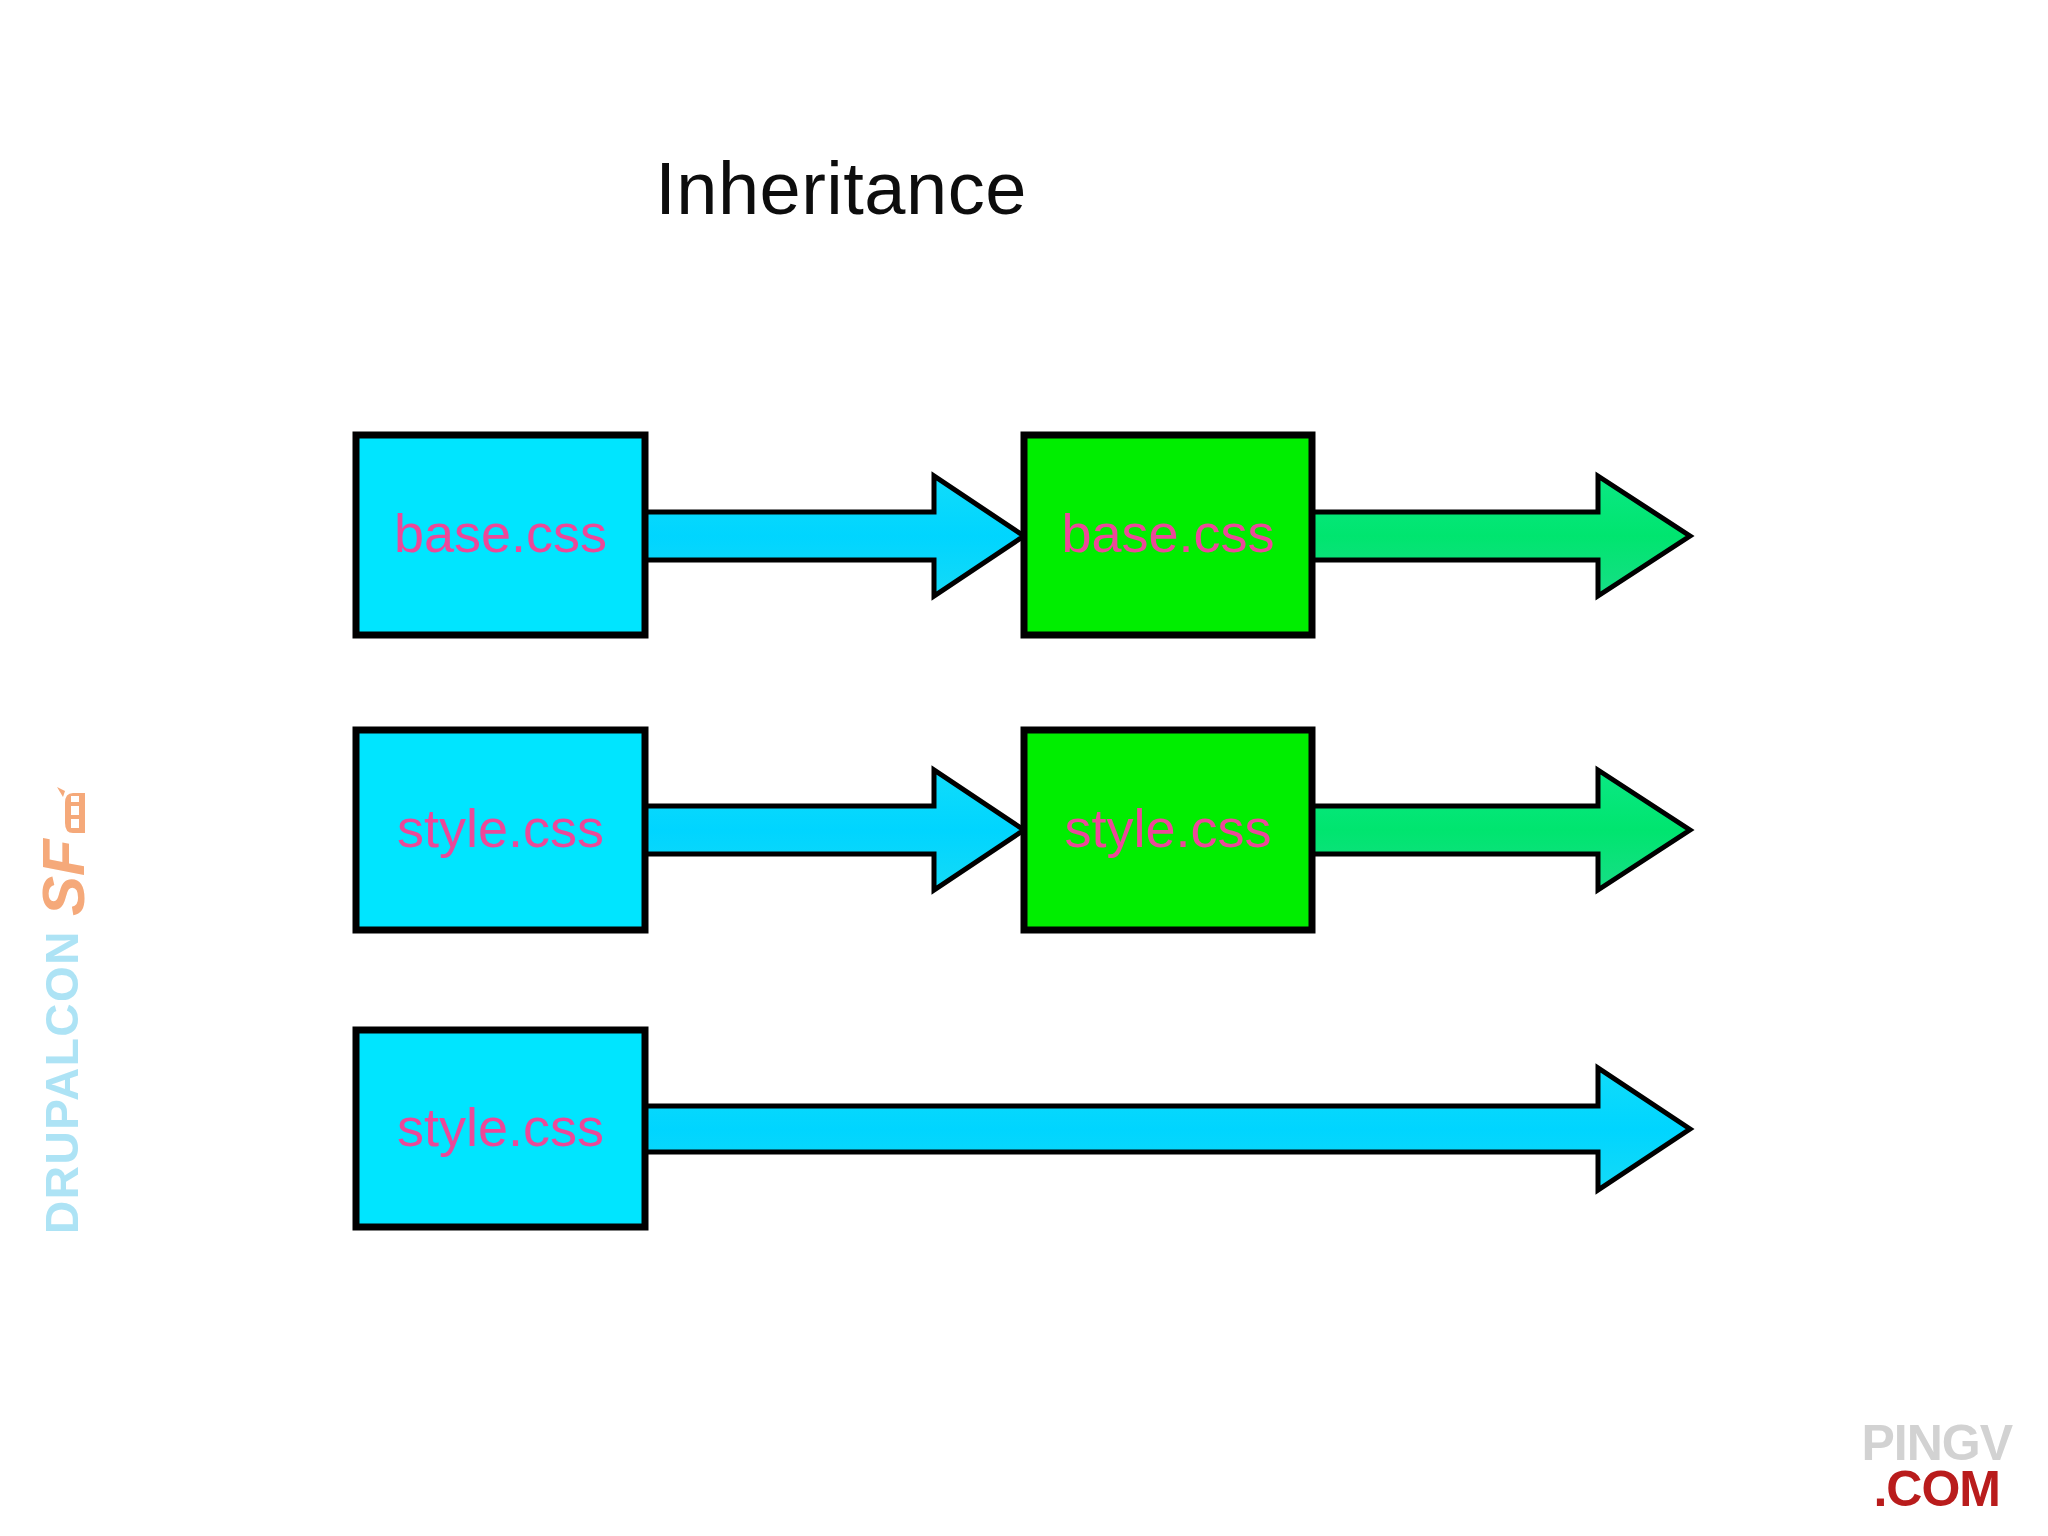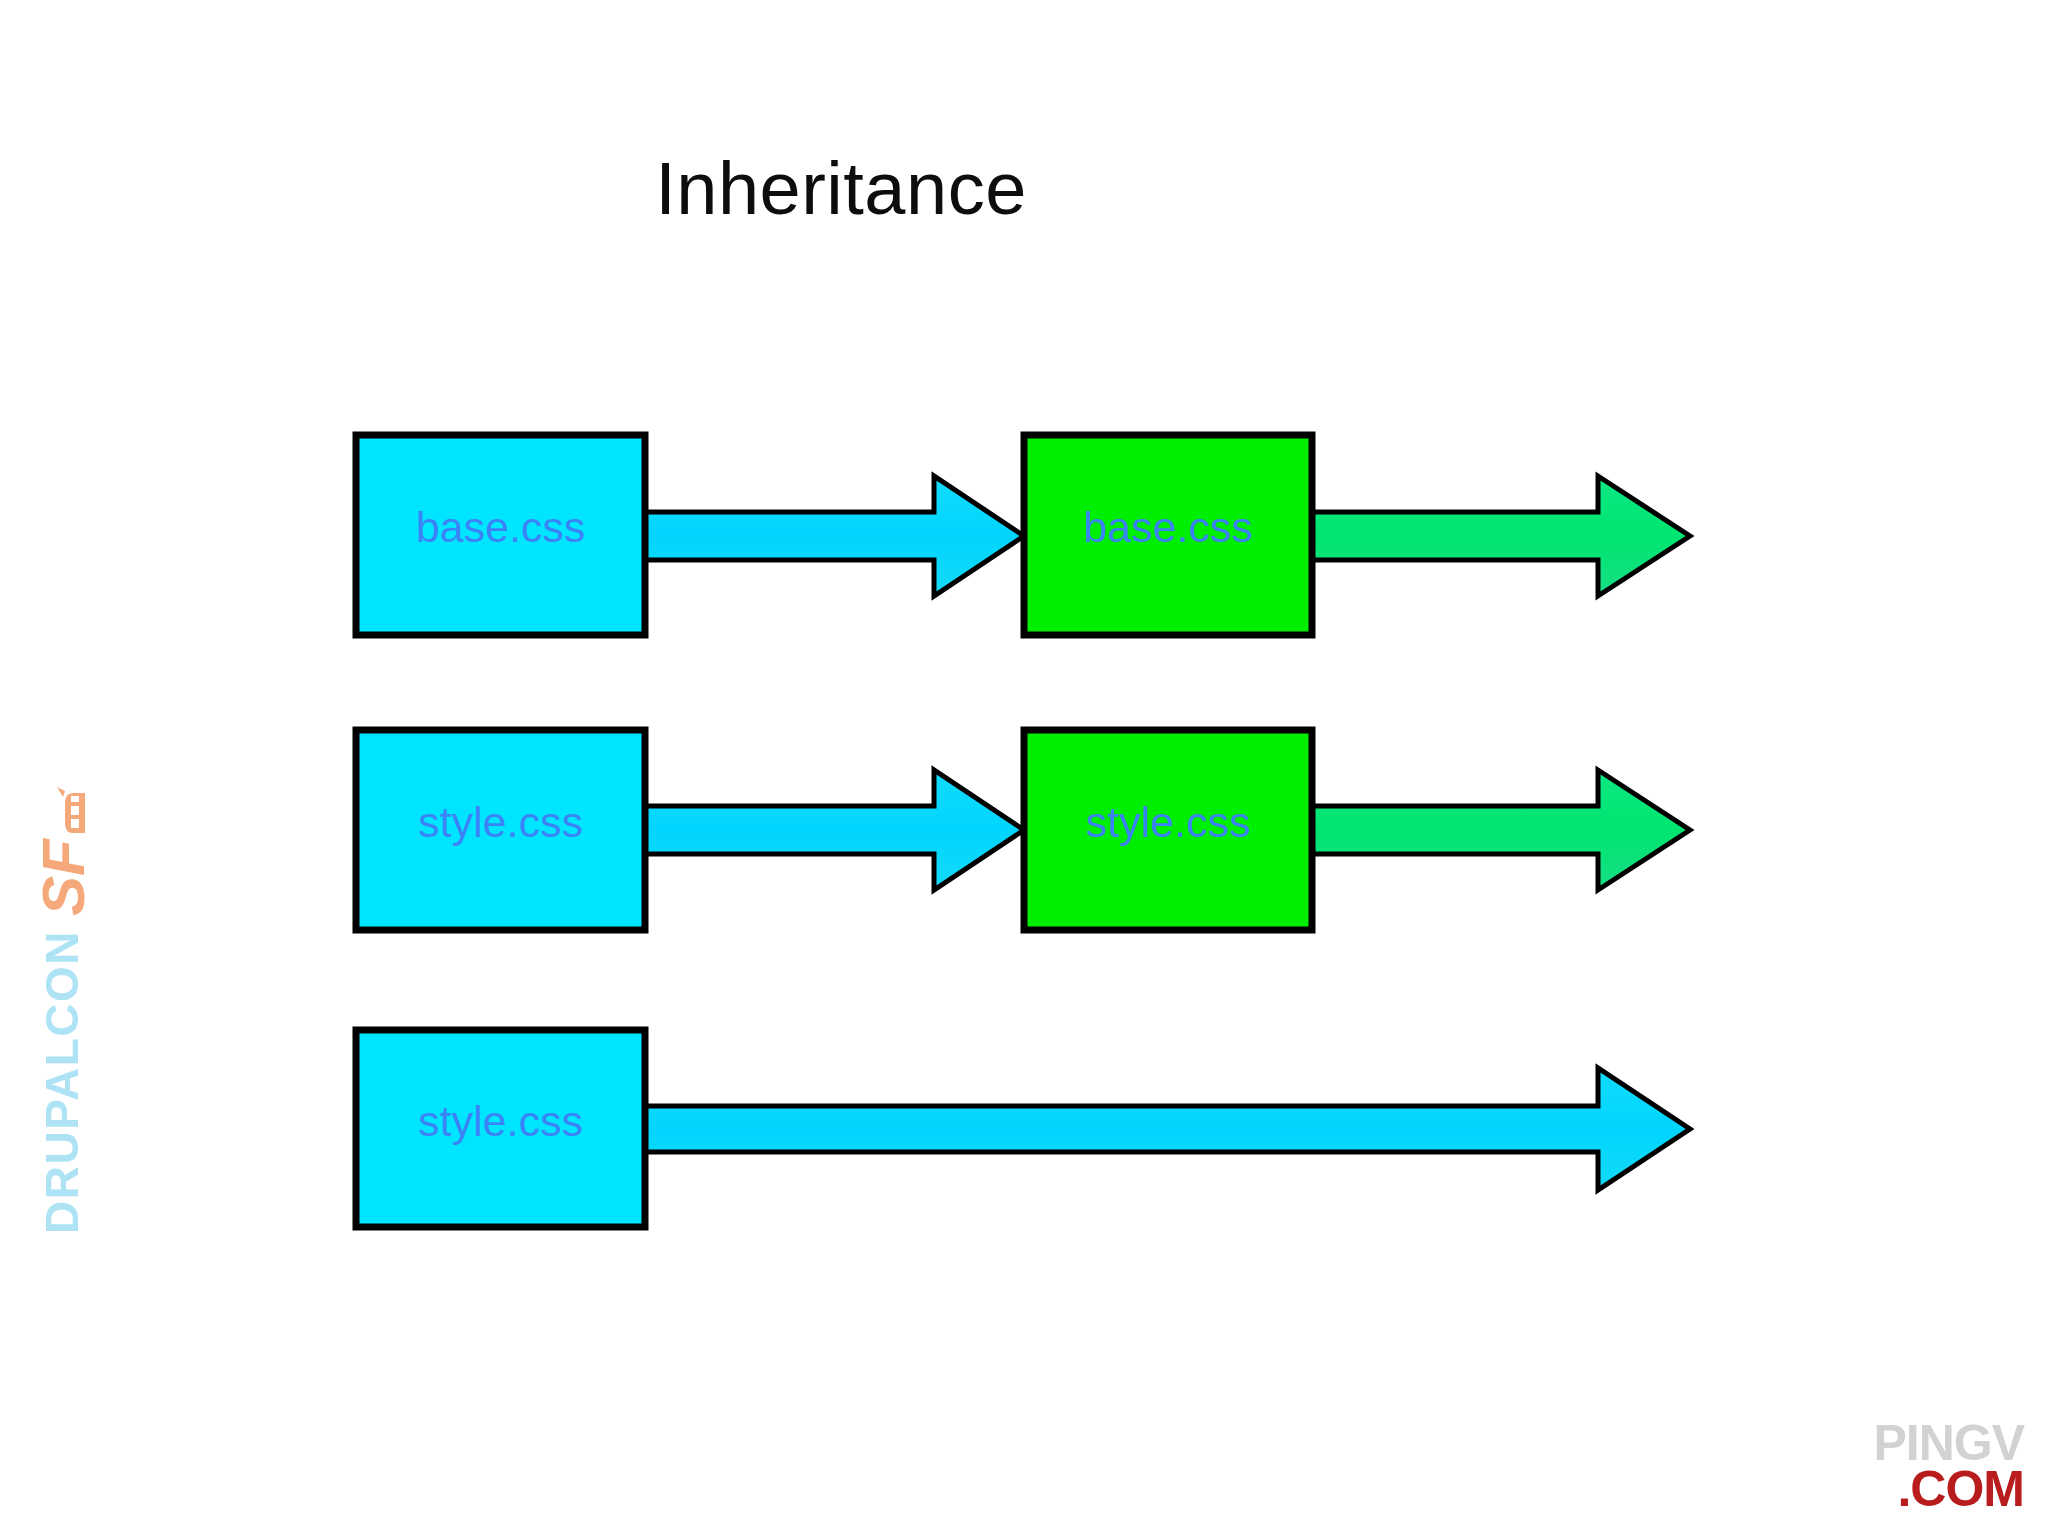--- a/index.html
+++ b/index.html
@@ -44,23 +44,23 @@
     top: 0;
     width: 2048px;
     height: 1536px;
   }
 
   
   .box-label {
     position: absolute;
     text-align: center;
     font-family: "Liberation Sans", sans-serif;
-    font-size: 43px;
+    font-size: 54px;
     font-weight: 400;
-    color: #3b82f6;
+    color: #ec4899;
     line-height: 1;
     white-space: nowrap;
   }
 
   
   #drupalcon-logo {
     position: absolute;
     left: -138px;
     top: 1003px;
     width: 400px;
@@ -93,23 +93,23 @@
   }
   #drupalcon-bridge-icon {
     margin-left: 2px;
     position: relative;
     top: 14px;
   }
 
   
   #pingv-logo {
     position: absolute;
-    right: 24px;
+    right: 36px;
     bottom: 24px;
-    text-align: right;
+    text-align: center;
     line-height: 0.92;
   }
   #pingv-name {
     font-family: "Liberation Sans", sans-serif;
     font-size: 50px;
     font-weight: 700;
     color: #D2D2D2;
     letter-spacing: -1px;
   }
   #pingv-tld {

